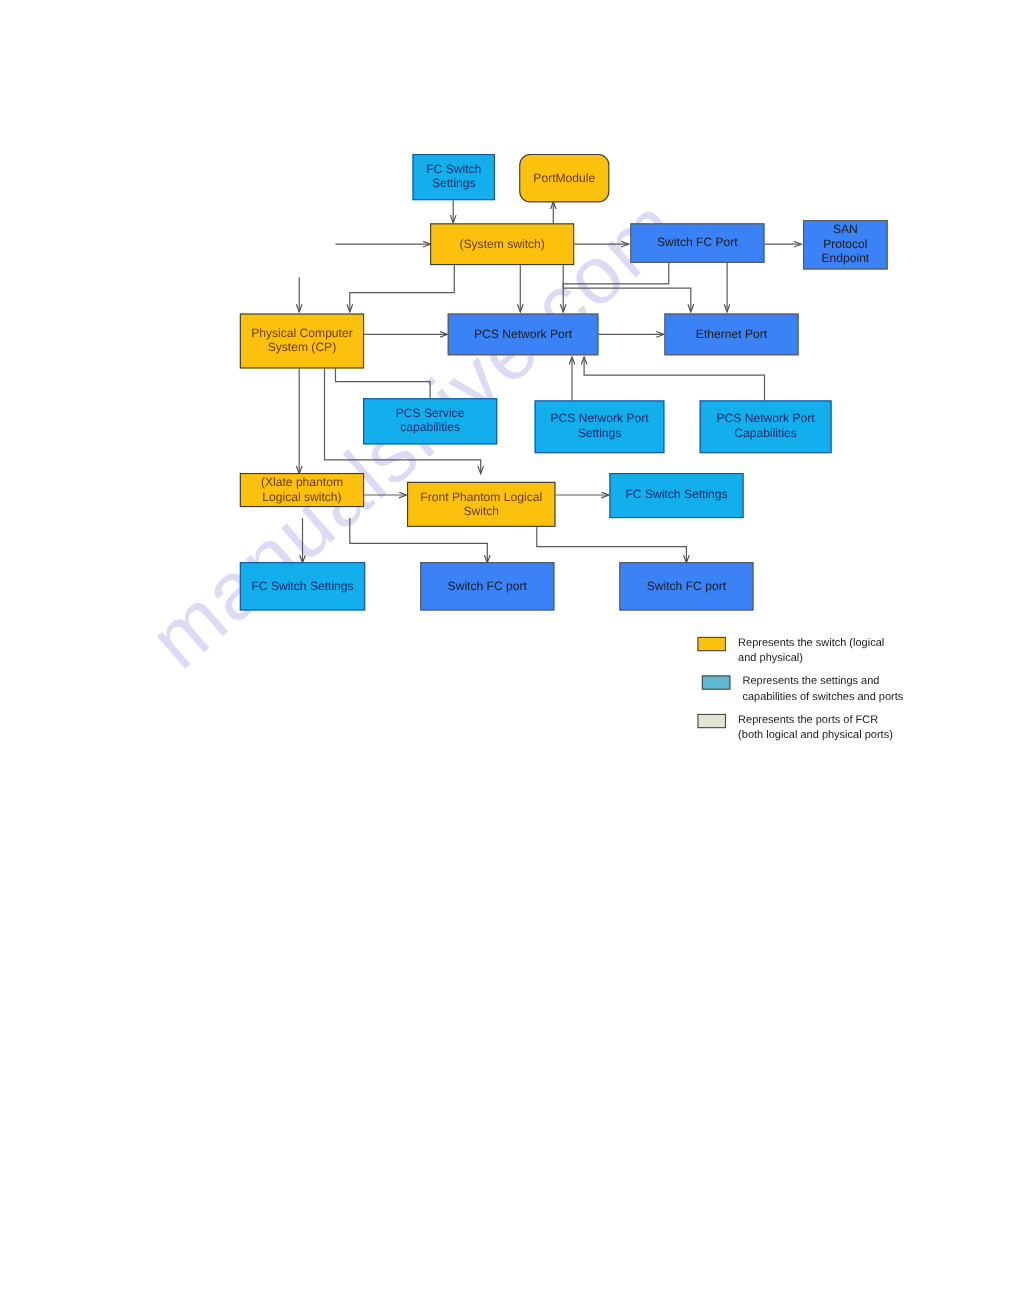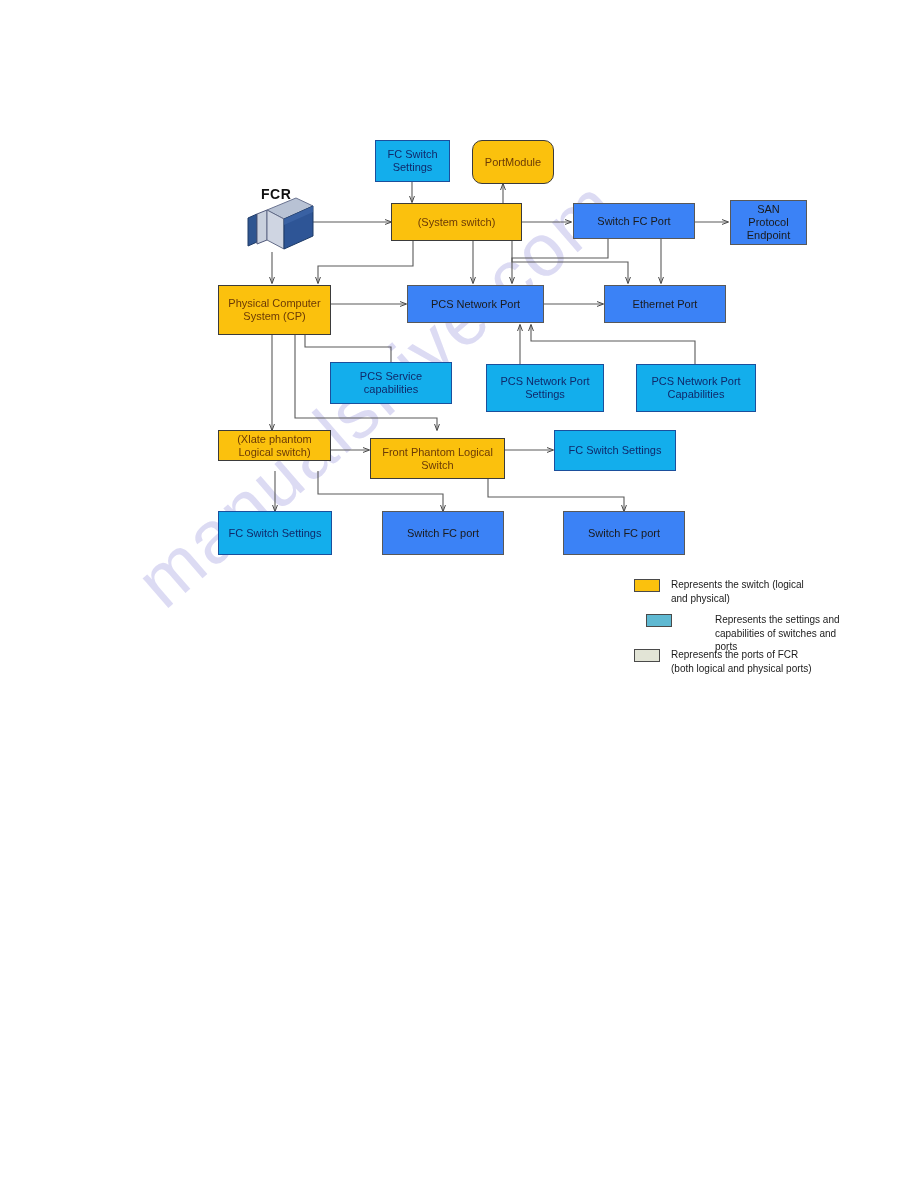--- a/index.html
+++ b/index.html
@@ -124,37 +124,20 @@
       <path d="M505,450 L553,450"></path>
 
       <path d="M275,471 L275,511"></path>
 
       <path d="M318,471 L318,494 L443,494 L443,511"></path>
 
       <path d="M488,471 L488,497 L624,497 L624,511"></path>
     </g>
   </svg>
 
-  <div class="fcr-wrap" style="left:243px;top:186px;width:80px;height:70px;">
-    <div class="fcr-label">FCR</div>
-    <svg width="80" height="70" viewBox="0 0 80 70" xmlns="http://www.w3.org/2000/svg">
-
-      <polygon points="5,32 14,28 14,56 5,60" fill="#2f5590" stroke="#1e3a66" stroke-width="1"></polygon>
-
-      <polygon points="14,28 24,24 24,54 14,58" fill="#c9d0dd" stroke="#50587a" stroke-width="1"></polygon>
-
-      <polygon points="24,24 53,12 70,20 41,33" fill="#b8c2d4" stroke="#6a7390" stroke-width="1"></polygon>
-
-      <polygon points="24,24 41,33 41,63 24,54" fill="#cfd5e2" stroke="#636c88" stroke-width="1"></polygon>
-
-      <polygon points="41,33 70,20 70,50 41,63" fill="#2e5596" stroke="#1d3a66" stroke-width="1"></polygon>
-
-      <polygon points="41,33 70,20 70,26 41,39" fill="#3f66a8" opacity=".7"></polygon>
-    </svg>
-  </div>
 
   <div class="node n-blue" style="left:375px;top:140px;width:75px;height:42px;">
     <span>FC Switch<br>Settings</span>
   </div>
 
   <div class="node n-orange" style="left:472px;top:140px;width:82px;height:44px;border-radius:10px;">
     <span>PortModule</span>
   </div>
 
   <div class="node n-orange" style="left:391px;top:203px;width:131px;height:38px;">
@@ -217,21 +200,21 @@
     <span>Switch FC port</span>
   </div>
 
   <div class="legend" style="left:634px;top:578px;width:220px;height:95px;">
 
     <div class="legend-row" style="left:0;top:0;">
       <div class="swatch sw-orange"></div>
       <div class="legend-text">Represents the switch (logical<br>and physical)</div>
     </div>
 
-    <div class="legend-row" style="left:12px;top:35px;gap:32px;">
+    <div class="legend-row" style="left:4px;top:35px;">
       <div class="swatch sw-blue"></div>
       <div class="legend-text">Represents the settings and<br>capabilities of switches and ports</div>
     </div>
 
     <div class="legend-row" style="left:0;top:70px;">
       <div class="swatch sw-gray"></div>
       <div class="legend-text">Represents the ports of FCR<br>(both logical and physical ports)</div>
     </div>
   </div>
 

